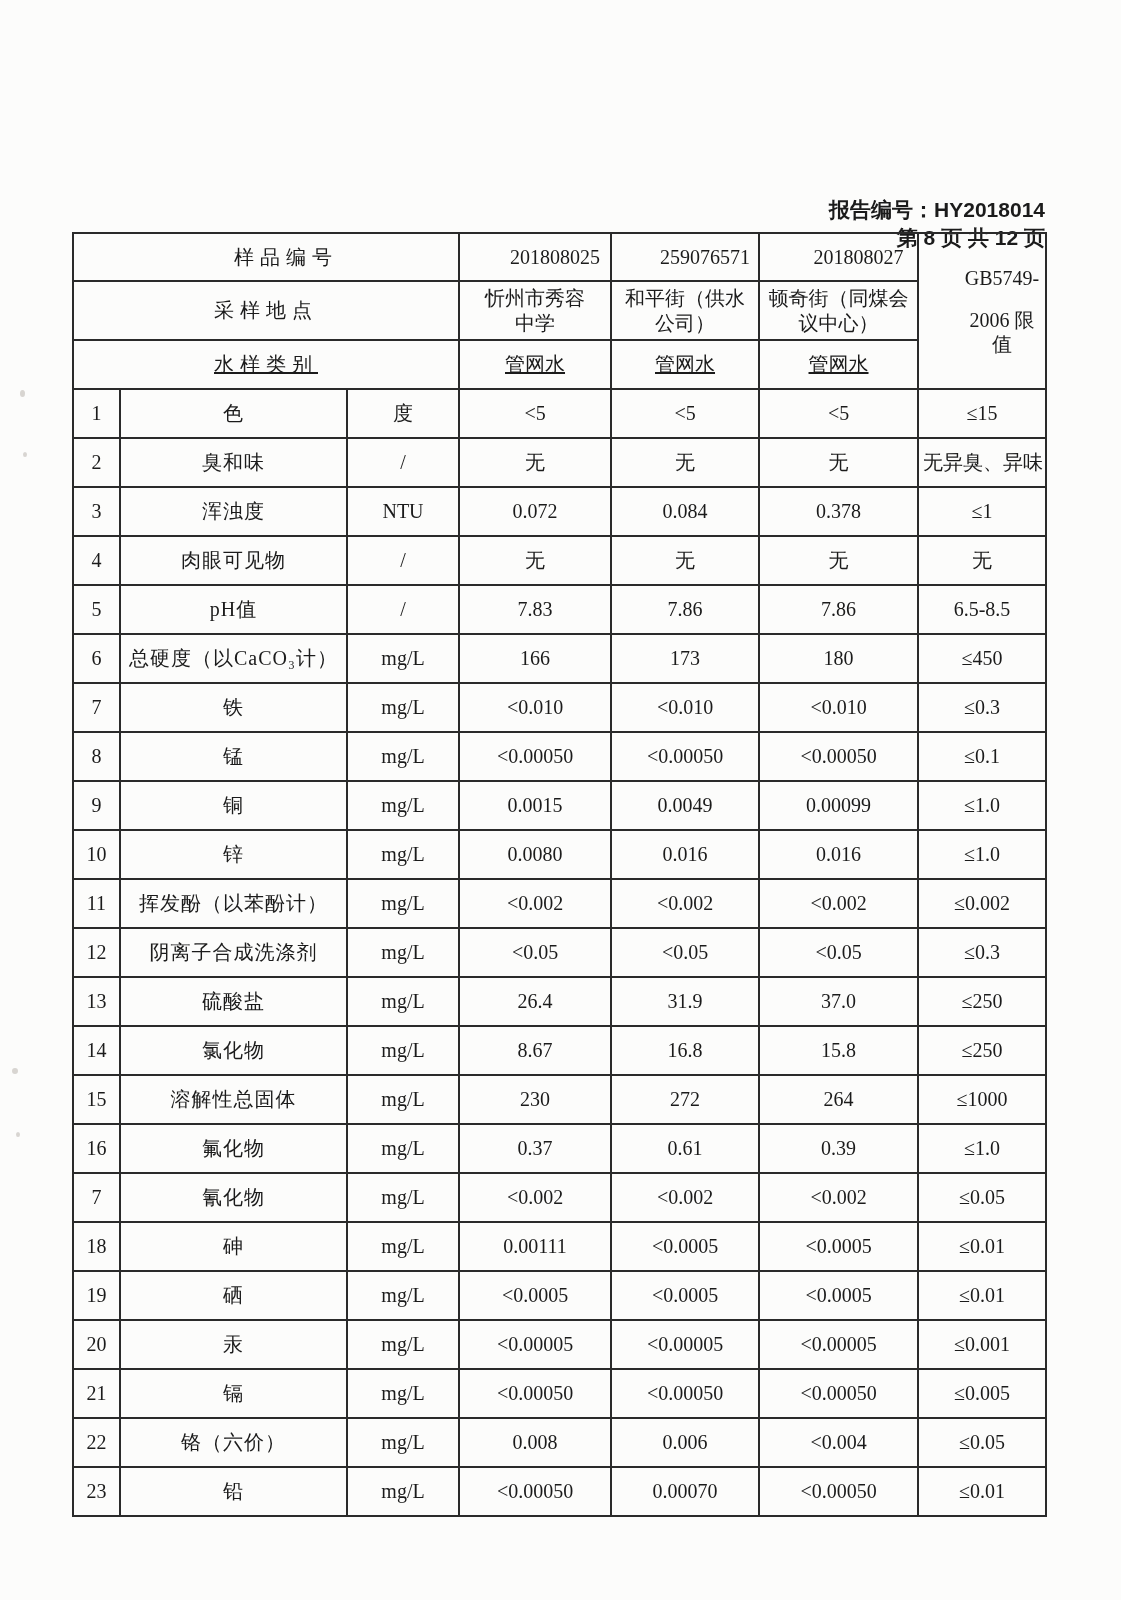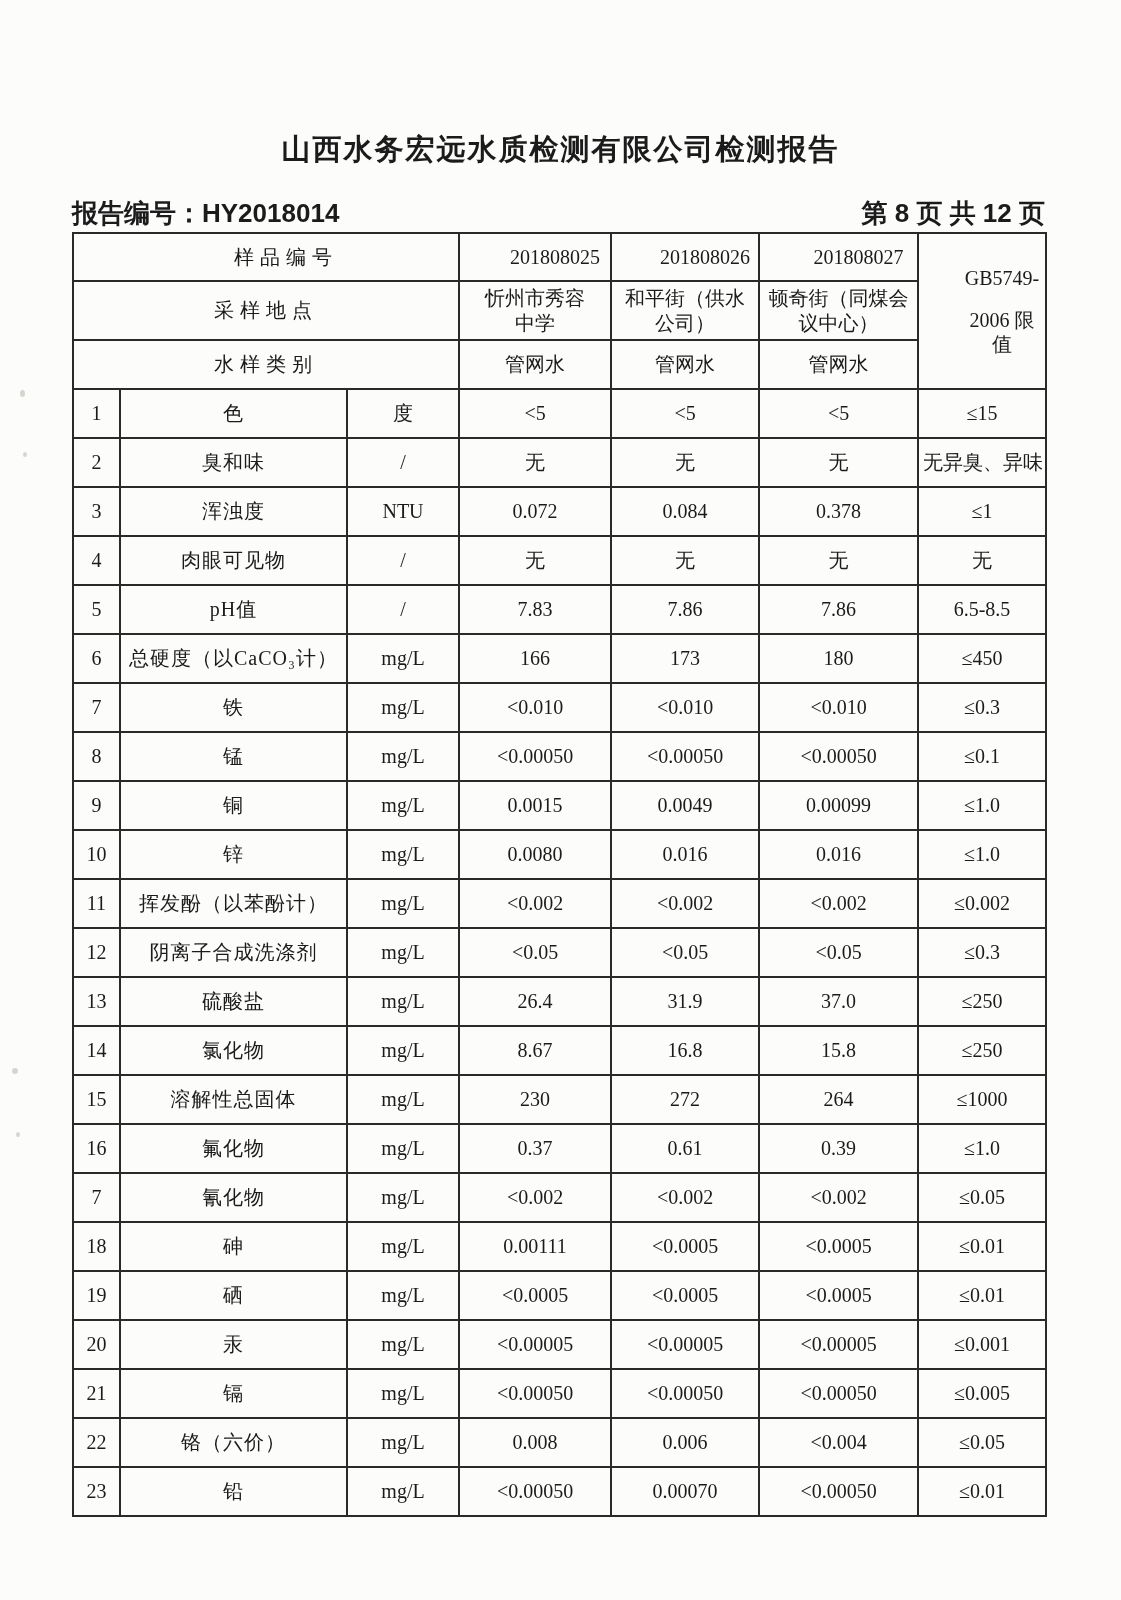--- a/index.html
+++ b/index.html
@@ -15,72 +15,71 @@
   .doc-title{
     position:absolute;top:130px;left:0;width:100%;
     text-align:center;
     font-family:"Liberation Sans","DejaVu Sans",sans-serif;
     font-weight:bold;font-size:29px;letter-spacing:2px;
   }
   .meta-row{
     position:absolute;top:196px;left:72px;width:973px;
     display:flex;justify-content:space-between;align-items:flex-end;
     font-family:"Liberation Sans","DejaVu Sans",sans-serif;
-    font-weight:bold;font-size:26px;
+    font-weight:bold;font-size:21px;flex-direction:column;
   }
   table.report{
     position:absolute;left:72px;top:232px;
     width:973px;border-collapse:collapse;table-layout:fixed;
   }
   table.report td{
     border:2px solid #2a2a2a;
     text-align:center;vertical-align:middle;
     font-size:20px;line-height:1.25;
     padding:2px 4px;overflow:hidden;
   }
   tr.hdr1 td{height:42px;padding-left:44px;}
   tr.hdr2 td{height:53px;}
-  tr.hdr3 td{height:43px;}
+  tr.hdr3 td{height:43px;text-decoration:underline;}
   tbody.params td{height:43px;}
   td.head-label{letter-spacing:6px;}
   td.loc{white-space:pre-line;font-size:19px;}
   td.limit-head div{line-height:1.2;}
   td.limit-head .l2{margin-top:18px;}
   td.pname{text-align:left;padding-left:12px;letter-spacing:1px;}
   td.limitv{white-space:nowrap;font-size:19px;}
   td.rowno{font-size:20px;}
   .speck{position:absolute;background:#b9b4ae;border-radius:50%;opacity:.55;}
 </style>
 </head>
 <body>
 
 <div class="page">
 
-  <div class="doc-title">山西水务宏远水质检测有限公司检测报告</div>
 
   <div class="meta-row">
     <span>报告编号：HY2018014</span>
     <span>第 8 页 共 12 页</span>
   </div>
 
   <table class="report">
     <colgroup>
       <col style="width:47px">
         <col style="width:227px">
         <col style="width:112px">
       <col style="width:152px">
         <col style="width:148px">
         <col style="width:159px">
       <col style="width:128px">
     </colgroup>
     <tbody>
       <tr class="hdr1">
         <td colspan="3" class="head-label">样品编号</td>
         <td>201808025</td>
-        <td>201808026</td>
+        <td>259076571</td>
         <td>201808027</td>
         <td rowspan="3" class="limit-head">
           <div class="l1">GB5749-</div>
           <div class="l2">2006 限值</div>
         </td>
       </tr>
       <tr class="hdr2">
         <td colspan="3" class="head-label">采样地点</td>
         <td class="loc">忻州市秀容
 中学</td>

